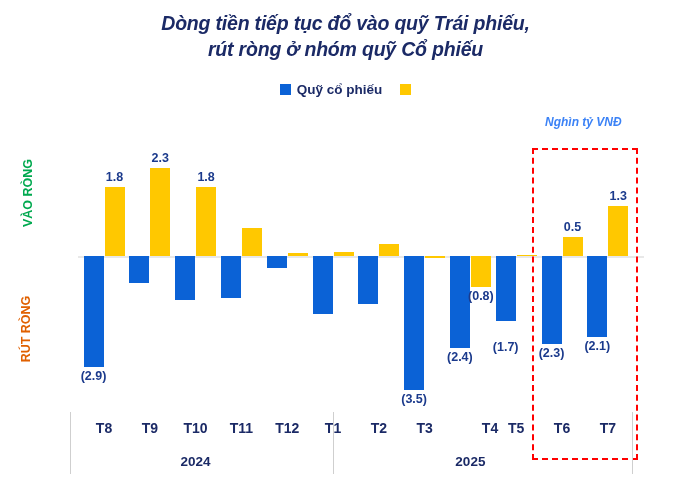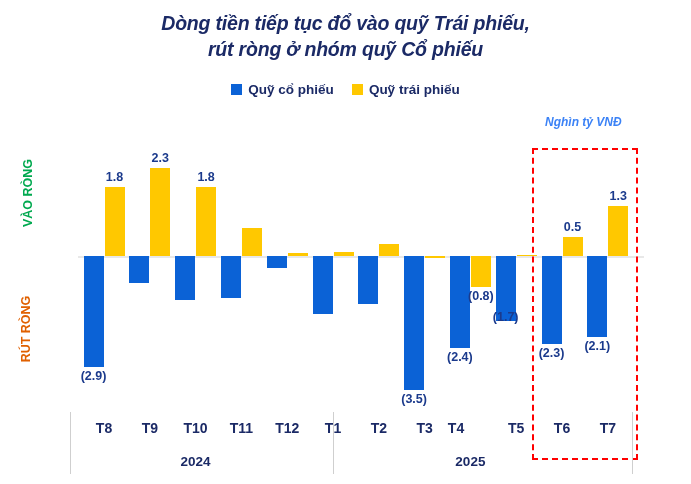--- a/index.html
+++ b/index.html
@@ -121,21 +121,20 @@
     <div>rút ròng ở nhóm quỹ Cổ phiếu</div>
   </div>
 
   <div class="legend">
     <div class="legend-item">
       <span class="legend-swatch" style="background:#0b62d6"></span>
       <span class="legend-label">Quỹ cổ phiếu</span>
     </div>
     <div class="legend-item">
       <span class="legend-swatch" style="background:#ffc800"></span>
-      <span class="legend-label">Quỹ trái phiếu</span>
     </div>
   </div>
 
   <div class="unit-note">Nghìn tỷ VNĐ</div>
 
   <div class="side-label side-vao">VÀO RÒNG</div>
   <div class="side-label side-rut">RÚT RÒNG</div>
 
 
   <div class="plot" id="plot">
@@ -146,21 +145,21 @@
       <div class="bar equity" style="left: 97.1px; top: 116px; height: 44.16px; background: rgb(11, 98, 214);"></div>
       <div class="bar equity" style="left: 142.9px; top: 116px; height: 42.24px; background: rgb(11, 98, 214);"></div>
       <div class="bar equity" style="left: 188.7px; top: 116px; height: 11.52px; background: rgb(11, 98, 214);"></div>
       <div class="bar equity" style="left: 234.5px; top: 116px; height: 57.6px; background: rgb(11, 98, 214);"></div>
       <div class="bar equity" style="left: 280.3px; top: 116px; height: 48px; background: rgb(11, 98, 214);"></div>
       <div class="bar equity" style="left: 326.1px; top: 116px; height: 134.4px; background: rgb(11, 98, 214);"></div>
       <div class="bar-label" style="left: 313.1px; top: 252.4px;">(3.5)</div>
       <div class="bar equity" style="left: 371.9px; top: 116px; height: 92.16px; background: rgb(11, 98, 214);"></div>
       <div class="bar-label" style="left: 358.9px; top: 210.16px;">(2.4)</div>
       <div class="bar equity" style="left: 417.7px; top: 116px; height: 65.28px; background: rgb(11, 98, 214);"></div>
-      <div class="bar-label" style="left: 404.7px; top: 170px;">(1.7)</div>
+      <div class="bar-label" style="left: 404.7px; top: 200px;">(1.7)</div>
       <div class="bar equity" style="left: 463.5px; top: 116px; height: 88.32px; background: rgb(11, 98, 214);"></div>
       <div class="bar-label" style="left: 450.5px; top: 206.32px;">(2.3)</div>
       <div class="bar equity" style="left: 509.3px; top: 116px; height: 80.64px; background: rgb(11, 98, 214);"></div>
       <div class="bar-label" style="left: 496.3px; top: 198.64px;">(2.1)</div>
       <div class="bar bond" style="left: 26.5px; top: 46.88px; height: 69.12px; background: rgb(255, 200, 0);"></div>
       <div class="bar-label" style="left: 13.5px; top: 29.88px;">1.8</div>
       <div class="bar bond" style="left: 72.3px; top: 27.68px; height: 88.32px; background: rgb(255, 200, 0);"></div>
       <div class="bar-label" style="left: 59.3px; top: 10.68px;">2.3</div>
       <div class="bar bond" style="left: 118.1px; top: 46.88px; height: 69.12px; background: rgb(255, 200, 0);"></div>
       <div class="bar-label" style="left: 105.1px; top: 29.88px;">1.8</div>
@@ -182,21 +181,21 @@
 
   <div class="xaxis" id="xaxis">
       <div class="xtick" style="left: 81px;">T8</div>
       <div class="xtick" style="left: 126.8px;">T9</div>
       <div class="xtick" style="left: 172.6px;">T10</div>
       <div class="xtick" style="left: 218.4px;">T11</div>
       <div class="xtick" style="left: 264.2px;">T12</div>
       <div class="xtick" style="left: 310px;">T1</div>
       <div class="xtick" style="left: 355.8px;">T2</div>
       <div class="xtick" style="left: 401.6px;">T3</div>
-      <div class="xtick" style="left: 433px;">T4</div>
+      <div class="xtick" style="left: 467px;">T4</div>
       <div class="xtick" style="left: 493.2px;">T5</div>
       <div class="xtick" style="left: 539px;">T6</div>
       <div class="xtick" style="left: 584.8px;">T7</div>
       <div class="year" style="left: 135.6px;">2024</div>
       <div class="year" style="left: 410.4px; text-align: center;">2025</div>
       <div class="xsep" style="left: 70px;"></div>
       <div class="xsep" style="left: 333.1px;"></div>
       <div class="xsep" style="left: 631.8px;"></div>
     </div>
 

